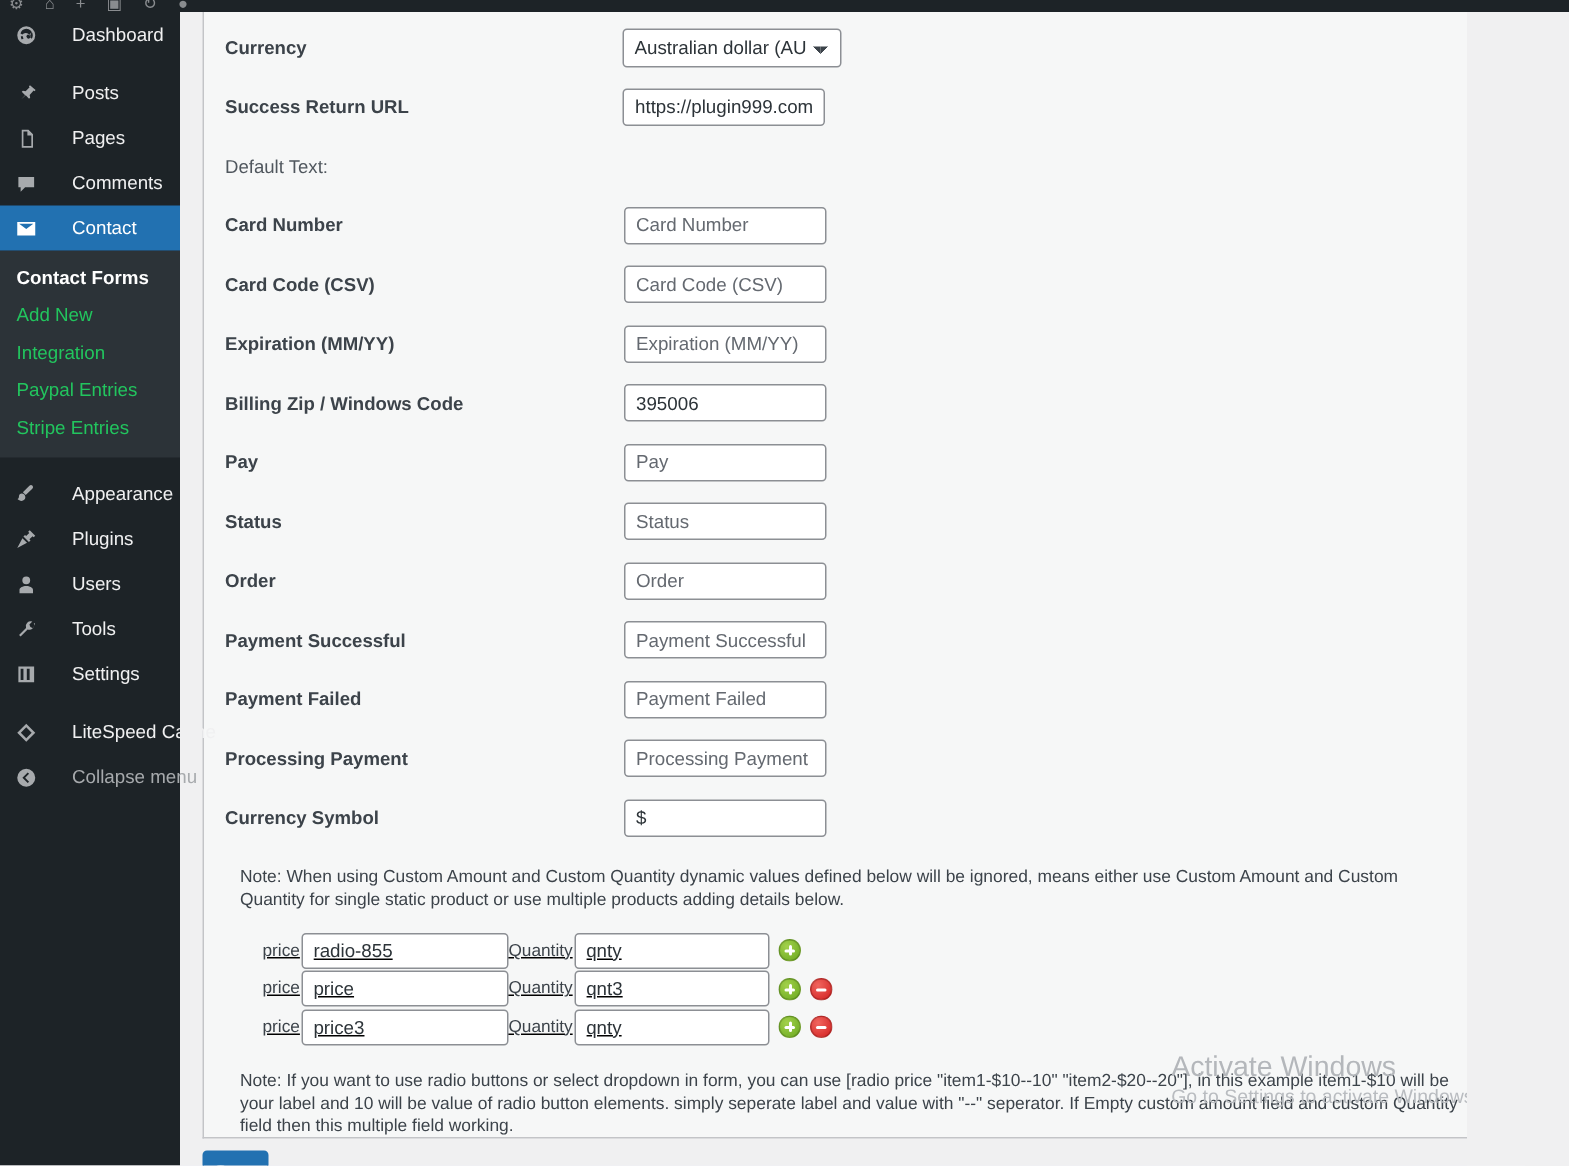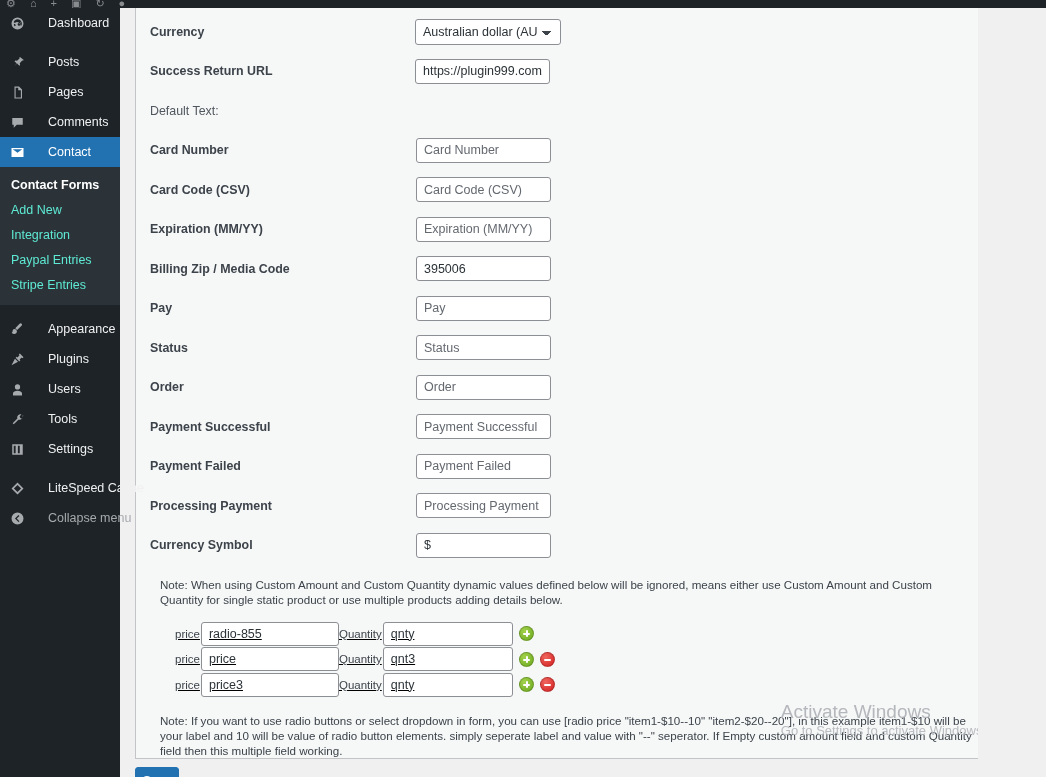--- a/index.html
+++ b/index.html
@@ -53,21 +53,21 @@
     content: ""; position: absolute; right: -8px; top: 50%;
     margin-top: -8px; border: 8px solid transparent;
     border-right-color: #f0f0f1; border-left: none;
   }
   .menu-sep { height: 9px; }
 
   .submenu { background: #2c3338; padding: 6px 0 7px 0; }
   .submenu-item {
     padding: 4px 0 4px 11px;
     font-size: 12.5px; line-height: 17px;
-    color: #5eead4; cursor: pointer; white-space: nowrap;
+    color: #22c55e; cursor: pointer; white-space: nowrap;
   }
   .submenu-item.current { color: #fff; font-weight: bold; }
 
   .collapse { color: #a7aaad; }
 
   
   .content {
     position: absolute; top: 8px; left: 120px;
     width: 858px; height: 769px;
     background: #f0f0f1;
@@ -355,21 +355,21 @@
         </div>
 
         <div class="frow">
           <div class="flabel">Expiration (MM/YY)</div>
           <div class="fctrl">
             <input class="txt w135 shift" type="text" placeholder="Expiration (MM/YY)" style="">
           </div>
         </div>
 
         <div class="frow">
-          <div class="flabel">Billing Zip / Media Code</div>
+          <div class="flabel">Billing Zip / Windows Code</div>
           <div class="fctrl">
             <input class="txt w135 shift" type="text" value="395006" style="">
           </div>
         </div>
 
         <div class="frow">
           <div class="flabel">Pay</div>
           <div class="fctrl">
             <input class="txt w135 shift" type="text" placeholder="Pay" style="">
           </div>

